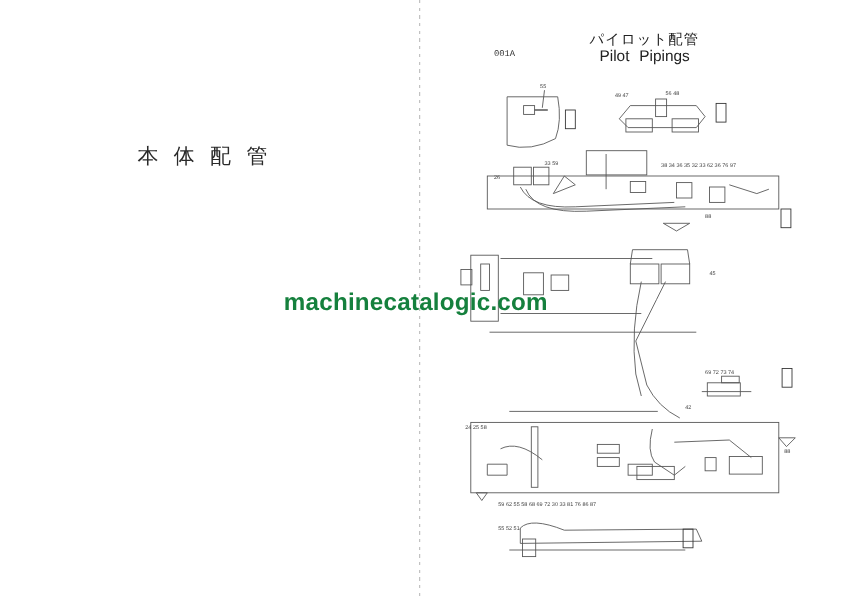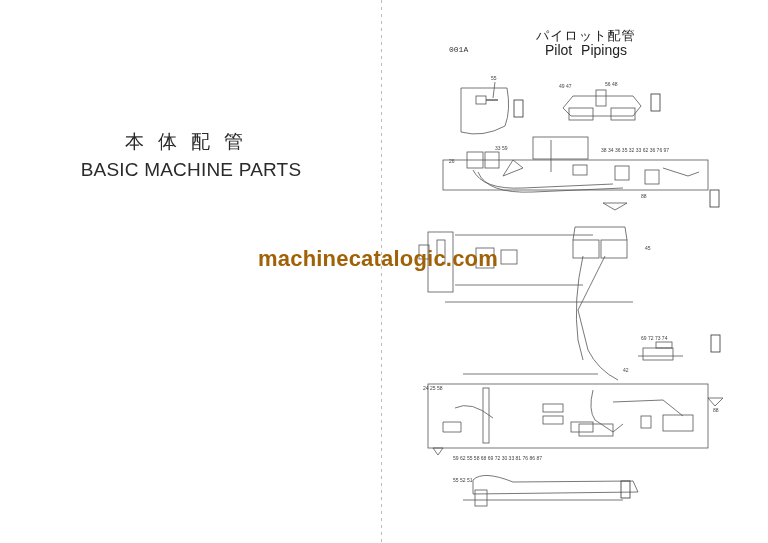--- a/index.html
+++ b/index.html
@@ -12,31 +12,30 @@
              background:repeating-linear-gradient(#bbb 0 3px, transparent 3px 7px); }
     .kanji-title { position:absolute; left:0; width:382px; top:129px; text-align:center;
                    font-size:19px; letter-spacing:14px; color:#2a2a2a; font-family:"DejaVu Sans", sans-serif; }
     .en-title { position:absolute; left:0; width:382px; top:159px; text-align:center;
                 font-size:19px; color:#2a2a2a; letter-spacing:0.2px; }
     .fig-code { position:absolute; left:425px; top:45px; font-size:8px; color:#333;
                 font-family:Liberation Mono, monospace;margin-left:24px; }
     .jp-heading { position:absolute; left:536px; top:27px; font-size:13px; color:#222;
                   font-family:"DejaVu Sans", sans-serif; letter-spacing:1px; }
     .en-heading { position:absolute; left:545px; top:42px; font-size:14px; color:#222; word-spacing:5px; }
-    .watermark { position:absolute; left:258px; top:246px; font-size:22px; font-weight:bold;
-                 color:#a16207; letter-spacing:0.2px; z-index:5; }
+    .watermark { position:absolute; left:258px; top:262px; font-size:22px; font-weight:bold;
+                 color:#15803d; letter-spacing:0.2px; z-index:5; }
     svg.diagram { position:absolute; left:383px; top:60px; }
     .callout { font-family:"Liberation Sans", sans-serif; font-size:5px; fill:#444; }
   </style>
 </head>
 <body>
 
 <div class="page left-page">
   <div class="kanji-title">本体配管</div>
-  <div class="en-title">BASIC MACHINE PARTS</div>
 </div>
 
 <div class="spine"></div>
 
 <div class="page right-page"></div>
 <div class="fig-code">001A</div>
 <div class="jp-heading">パイロット配管</div>
 <div class="en-heading">Pilot Pipings</div>
 
 <svg class="diagram" width="385" height="483" viewBox="0 0 385 483" fill="none" stroke="#555" stroke-width="0.8">

